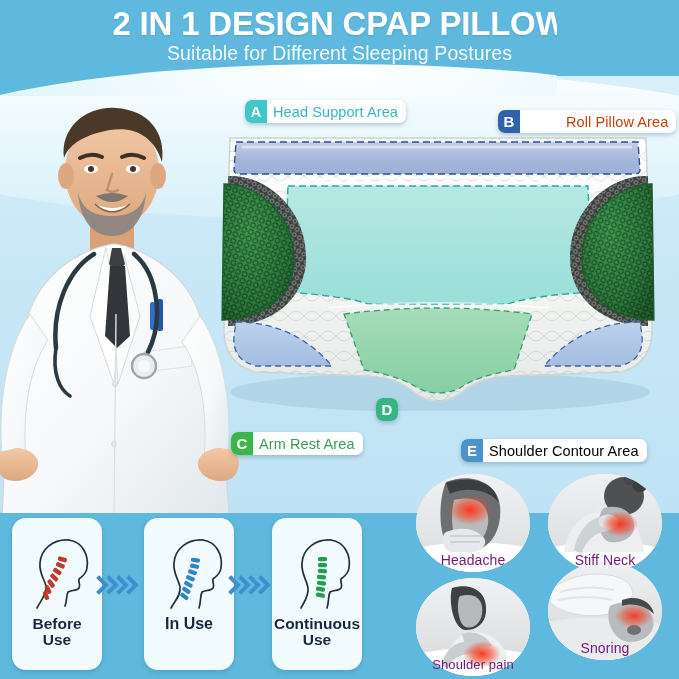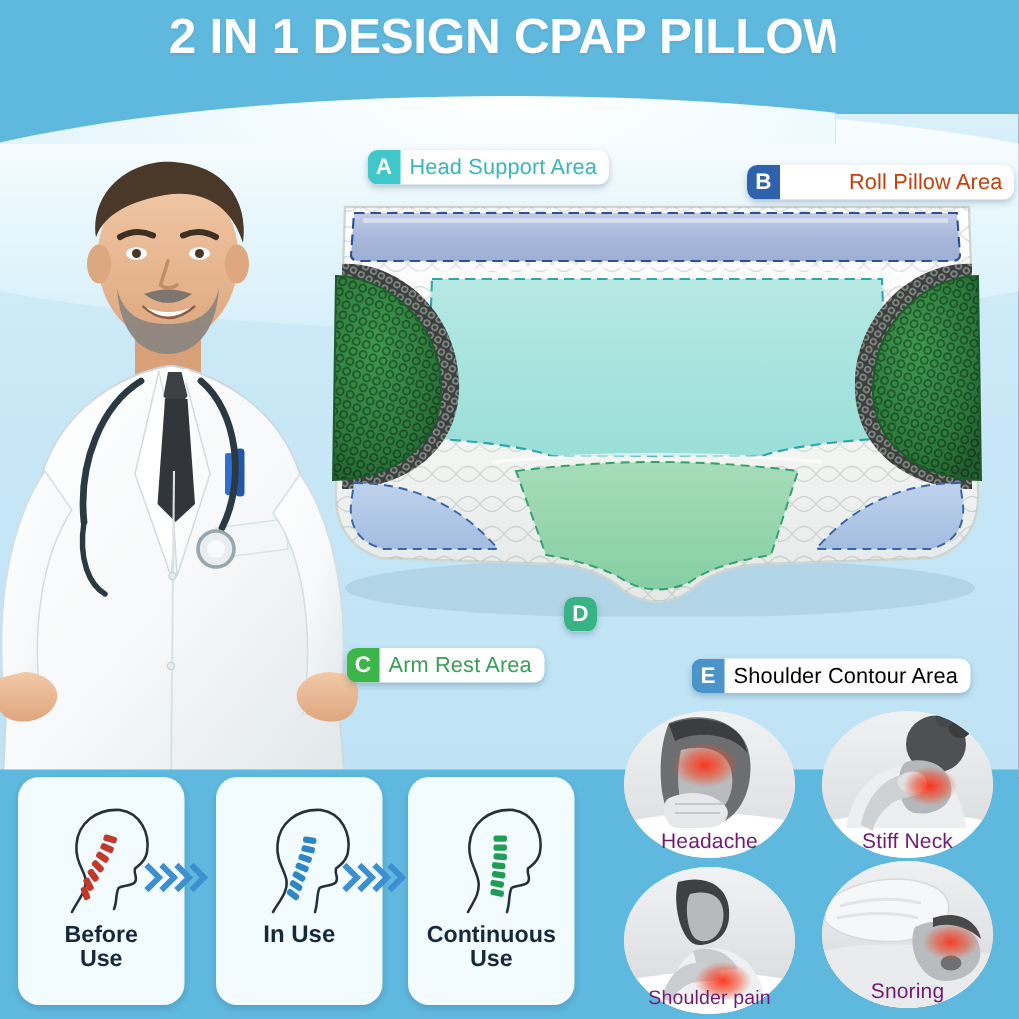--- a/index.html
+++ b/index.html
@@ -88,21 +88,21 @@
 
   
   .bottom-band {
     position: absolute; left: 0; top: 513px; width: 679px; height: 166px;
     background: #5fb8dd; z-index: 5;
   }
 
   
   .cards { position: absolute; left: 0; top: 518px; width: 400px; height: 158px; z-index: 7; }
   .card {
-    position: absolute; top: 0; width: 111px; height: 152px;
+    position: absolute; top: 0; width: 90px; height: 152px;
     background: #f2fbfe; border-radius: 14px;
     box-shadow: 0 2px 4px rgba(20,60,90,.18);
     display: flex; flex-direction: column; align-items: center;
   }
   #card-0 { left: 12px; }
   #card-1 { left: 144px; }
   #card-2 { left: 272px; }
   .card-fig { margin-top: 12px; width: 84px; height: 84px; }
   .card-label {
     margin-top: 2px; text-align: center; color: #16293c;
@@ -113,21 +113,21 @@
   .arrows { position: absolute; z-index: 7; width: 44px; height: 22px; top: 574px; }
   #arrows-0 { left: 96px; }
   #arrows-1 { left: 228px; }
 
   
   .symptoms { position: absolute; left: 408px; top: 474px; width: 271px; height: 205px; z-index: 7; }
   .sym { position: absolute; width: 114px; height: 98px; }
   #sym-0 { left: 8px;   top: 0px; }
   #sym-1 { left = 0; left: 140px; top: 0px; }
   #sym-2 { left: 8px;   top: 104px; }
-  #sym-3 { left: 140px; top: 100px; }
+  #sym-3 { left: 140px; top: 88px; }
   .sym-circle {
     position: absolute; inset: 0;
     border-radius: 50%; overflow: hidden; background: #e9eaec;
   }
   .sym-label {
     position: absolute; left: 0; bottom: 4px; width: 100%;
     text-align: center; color: #701a75; font-size: 14px; z-index: 3;
     letter-spacing: .1px;
   }
   #sym-2 .sym-label { font-size: 13px; }
@@ -137,20 +137,21 @@
 
 <div id="root">
 
   <div class="body-panel">
     <div class="body-curve"></div>
   </div>
 
   <div class="header">
     <div class="header-curve"></div>
     <div class="header-title">2 IN 1 DESIGN CPAP PILLOW</div>
+    <div class="header-sub">Suitable for Different Sleeping Postures</div>
   </div>
 
   <svg class="doctor" viewBox="0 0 250 436">
     <defs>
       <linearGradient id="coatG" x1="0" y1="0" x2="1" y2="1">
         <stop offset="0%" stop-color="#ffffff"></stop>
           <stop offset="55%" stop-color="#f6f8f9"></stop>
         <stop offset="100%" stop-color="#e1e7ea"></stop>
       </linearGradient>
       <linearGradient id="skinG" x1="0" y1="0" x2="0" y2="1">

